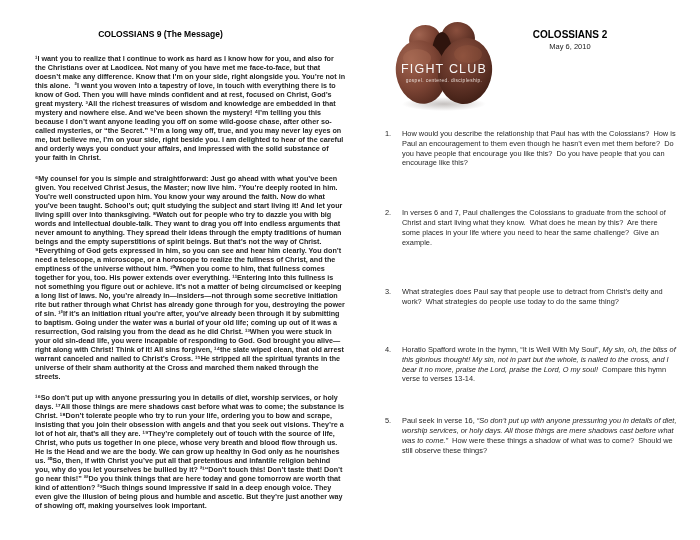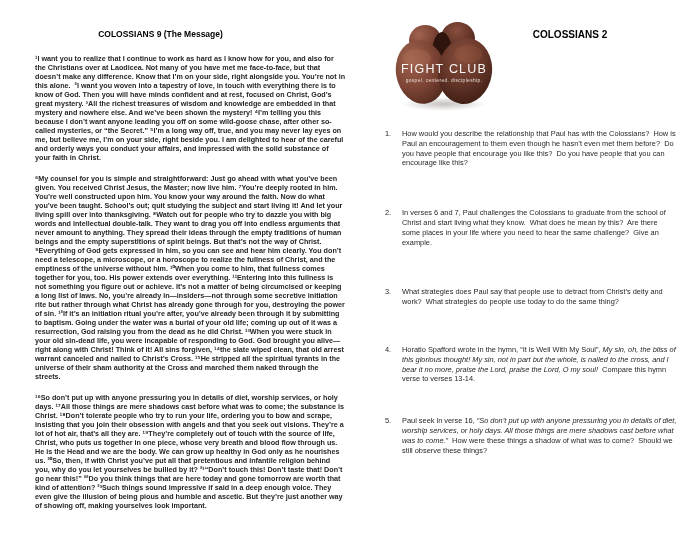--- a/index.html
+++ b/index.html
@@ -129,20 +129,21 @@
         <ellipse cx="70" cy="55" rx="27" ry="33" fill="url(#gR)" transform="rotate(8 70 55)"></ellipse>
         <ellipse cx="22" cy="42" rx="14" ry="9" fill="#b27258" opacity="0.35"></ellipse>
         <ellipse cx="73" cy="38" rx="14" ry="9" fill="#9a5c42" opacity="0.30"></ellipse>
       </g>
       <text x="49" y="57" text-anchor="middle" fill="#ffffff" opacity="0.96" font-family="Liberation Sans, sans-serif" font-size="12.5" letter-spacing="1.2">FIGHT CLUB</text>
       <text x="49" y="66" text-anchor="middle" fill="#f0e6e0" opacity="0.92" font-family="Liberation Sans, sans-serif" font-size="4.8" letter-spacing="0.4">gospel. centered. discipleship.</text>
     </svg>
 
     <div class="rp-header">
       <div class="rp-title">COLOSSIANS 2</div>
+      <div class="rp-date">May 6, 2010</div>
     </div>
 
     <ol class="questions">
       <li class="q1">
         <span class="qnum">1.</span>
         <span class="qtext"><span>How would you describe the relationship that Paul has with the Colossians?  How is Paul an encouragement to them even though he hasn’t even met them before?  Do you have people that encourage you like this?  Do you have people that you can encourage like this?</span><i></i><span></span></span>
       </li>
       <li class="q2">
         <span class="qnum">2.</span>
         <span class="qtext"><span>In verses 6 and 7, Paul challenges the Colossians to graduate from the school of Christ and start living what they know.  What does he mean by this?  Are there some places in your life where you need to hear the same challenge?  Give an example.</span><i></i><span></span></span>

